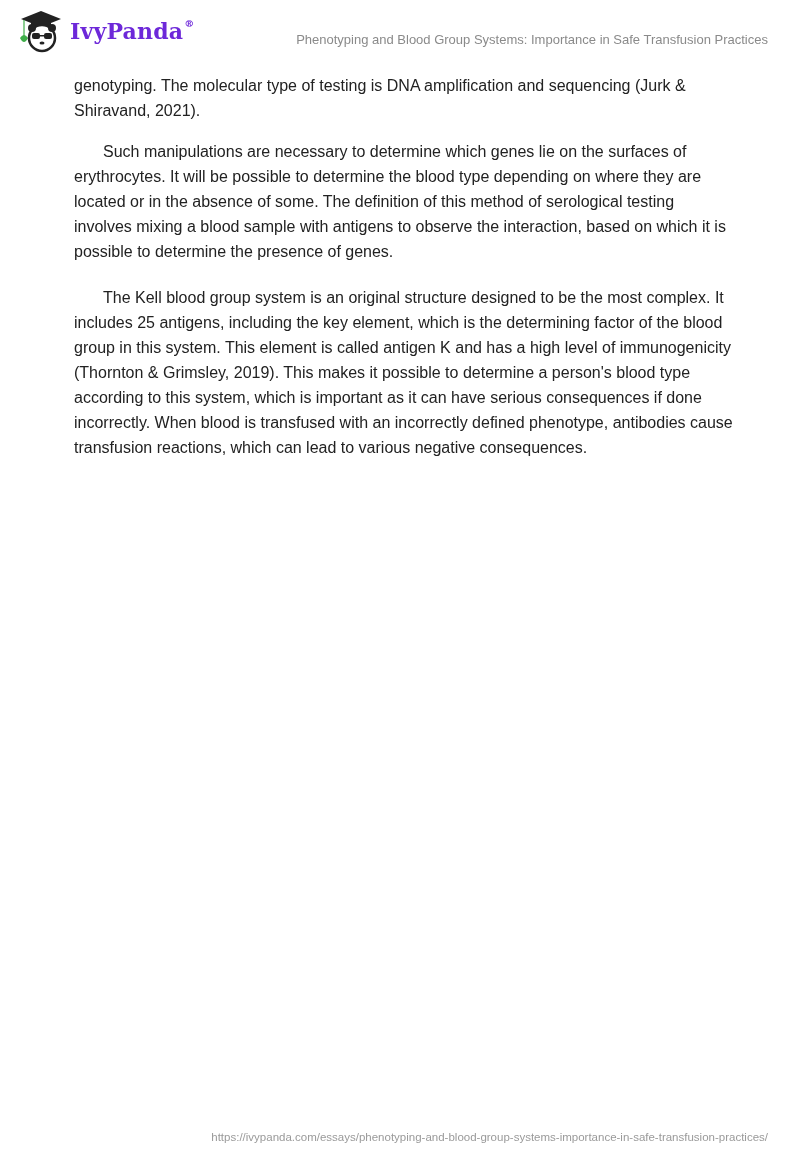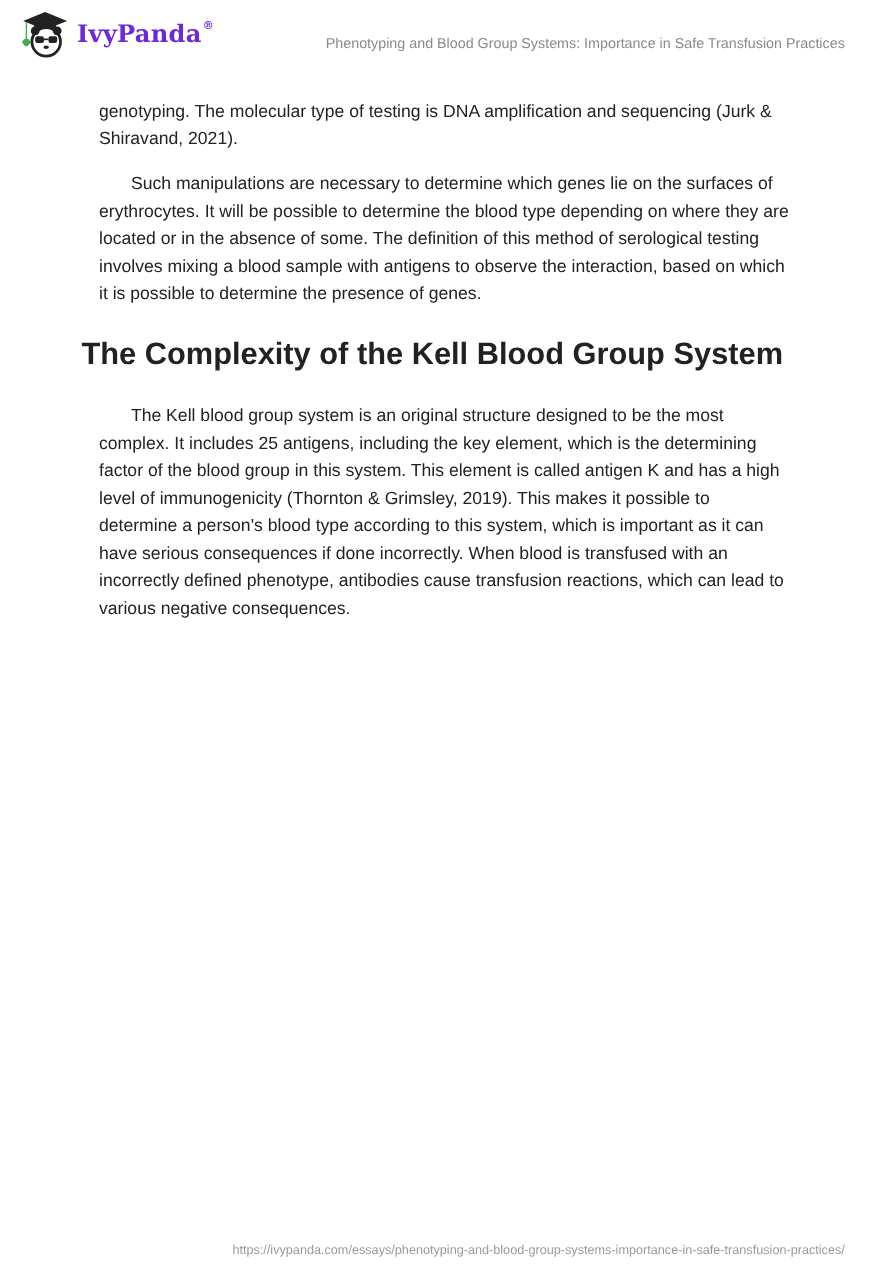--- a/index.html
+++ b/index.html
@@ -6,21 +6,21 @@
   body { width: 800px; height: 1160px; position: relative; overflow: hidden;
          font-family: "Liberation Sans", sans-serif; color: #222222; }
   .header { position: absolute; left: 0; top: 0; width: 800px; height: 60px; }
   .logo { position: absolute; left: 18px; top: 8px; display: flex; align-items: center; }
   .logo svg { display: block; }
   .logo-text { font-family: "DejaVu Serif", serif; font-weight: bold; font-size: 22px;
                color: #6d28d9; margin-left: 6px; letter-spacing: 0.2px; }
   .logo-text sup { font-size: 10px; vertical-align: 12px; margin-left: 1px; }
   .doc-title { position: absolute; right: 32px; top: 18px; font-size: 13px; color: #8a8a8a; margin-top: 14px; }
   .content { position: absolute; left: 74px; top: 73px; width: 660px; }
-  p { margin: 16px; font-size: 16px; line-height: 25px; color: #222; }
+  p { margin: 0; font-size: 16px; line-height: 25px; color: #222; }
   p.indent { text-indent: 29px; }
   .p1 { margin-bottom: 16px; }
   .p2 { margin-bottom: 21px; }
   h2 { margin: 0 0 24px 0; font-size: 28px; line-height: 41px; font-weight: bold; color: #222; }
   .footer-url { position: absolute; right: 32px; top: 1131px; font-size: 11.5px; color: #9a9a9a; text-align: right; }
 </style>
 </head>
 <body>
 
 <div class="header">
@@ -45,17 +45,16 @@
       </svg>
     </span>
     <span class="logo-text"><span>IvyPanda</span><sup>®</sup></span>
   </div>
   <div class="doc-title">Phenotyping and Blood Group Systems: Importance in Safe Transfusion Practices</div>
 </div>
 
 <div class="content">
   <p class="p1">genotyping. The molecular type of testing is DNA amplification and sequencing (Jurk &amp; Shiravand, 2021).</p>
   <p class="p2 indent">Such manipulations are necessary to determine which genes lie on the surfaces of erythrocytes. It will be possible to determine the blood type depending on where they are located or in the absence of some. The definition of this method of serological testing involves mixing a blood sample with antigens to observe the interaction, based on which it is possible to determine the presence of genes.</p>
-  <h2>The Complexity of the Kell Blood Group System</h2>
   <p class="indent">The Kell blood group system is an original structure designed to be the most complex. It includes 25 antigens, including the key element, which is the determining factor of the blood group in this system. This element is called antigen K and has a high level of immunogenicity (Thornton &amp; Grimsley, 2019). This makes it possible to determine a person's blood type according to this system, which is important as it can have serious consequences if done incorrectly. When blood is transfused with an incorrectly defined phenotype, antibodies cause transfusion reactions, which can lead to various negative consequences.</p>
 </div>
 
 <div class="footer-url">https://ivypanda.com/essays/phenotyping-and-blood-group-systems-importance-in-safe-transfusion-practices/</div>
 
 </body></html>

